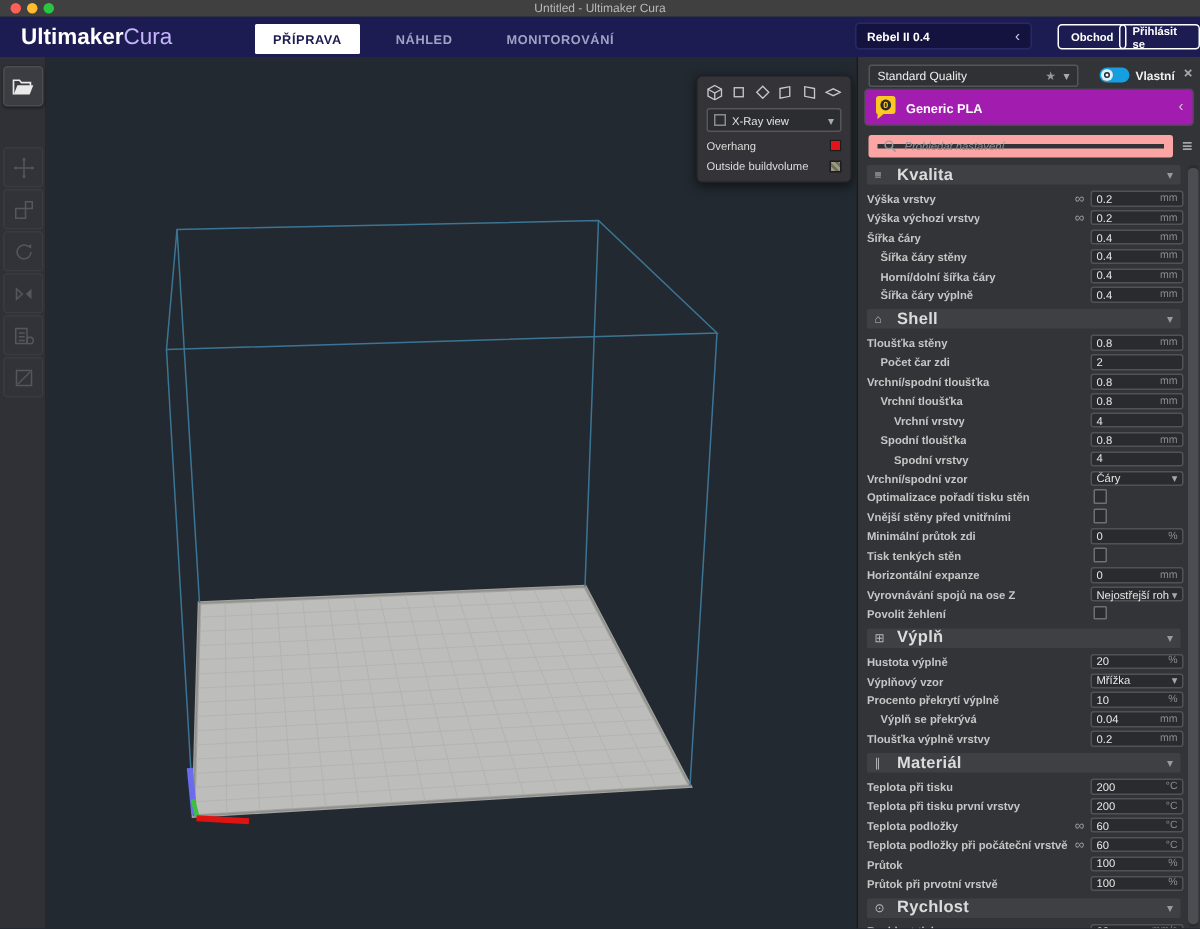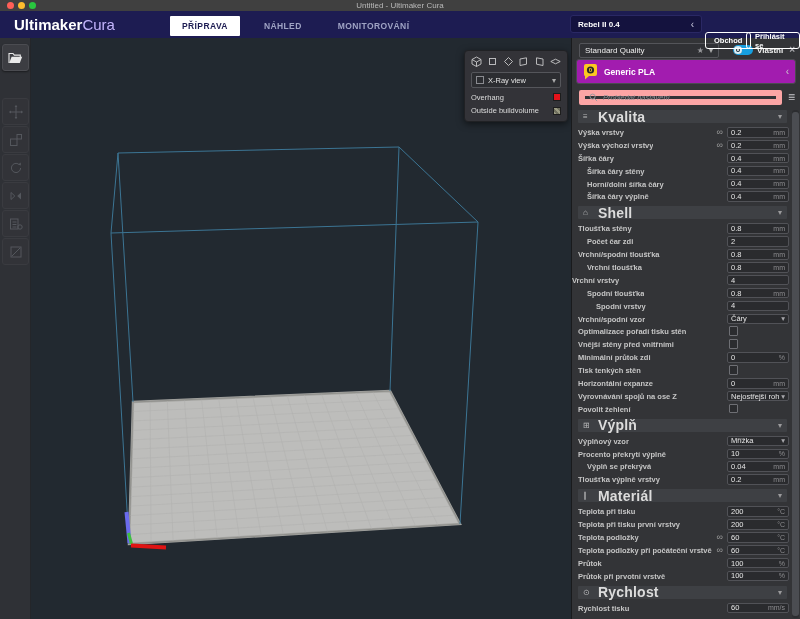--- a/index.html
+++ b/index.html
@@ -11,26 +11,26 @@
   .dot{width:7px;height:7px;border-radius:50%;}
   .dot.red{background:#ff5f57}.dot.yellow{background:#febc2e}.dot.green{background:#29c73f}
   .title-text{font-size:8px;color:#b9b9b9;}
   
   .appheader{position:absolute;top:11px;left:0;right:0;height:27px;background:#1d1c52;z-index:30;}
   .logo{position:absolute;left:14px;top:5px;font-size:15px;color:#fff;font-weight:700;}
   .logo .product{font-weight:400;color:#c4b5fd;margin-left:0;}
   .tabs{position:absolute;left:170px;top:5px;display:flex;gap:12px;align-items:center;}
   .tab{font-size:8.5px;font-weight:700;color:#9fa3c4;padding:5px 12px;letter-spacing:.4px;border-radius:1px;cursor:default;}
   .tab.active{background:#ffffff;color:#1d1c52;}
-  .printer-sel{position:absolute;left:570px;top:4px;width:132px;height:18px;background:#14123e;
+  .printer-sel{position:absolute;left:570px;top:4px;width:118px;height:18px;background:#14123e;
                border:1px solid #2a2864;border-radius:3px;display:flex;align-items:center;justify-content:space-between;
                color:#fff;font-size:8px;font-weight:700;padding:0 7px;box-sizing:border-box;}
   .printer-sel .chev{color:#cfcfe2;font-size:10px;font-weight:400;}
   .hdr-btn{position:absolute;top:5px;height:17px;border:1px solid #ffffff;border-radius:3px;color:#fff;
-           font-size:7.5px;font-weight:700;display:flex;align-items:center;padding:0 8px;box-sizing:border-box;margin-top:16px;}
+           font-size:7.5px;font-weight:700;display:flex;align-items:center;padding:0 8px;box-sizing:border-box;}
   #btn-market{left:705px;} #btn-signin{left:746px;}
   
   .left-toolbar{position:absolute;top:38px;left:0;width:30px;bottom:0;background:#2f3136;
                 border-right:1px solid #24262a;z-index:20;}
   .tool-open{position:absolute;top:6px;left:2px;width:25px;height:25px;background:#3c3d42;border:1px solid #4b4c51;
              border-radius:3px;display:flex;align-items:center;justify-content:center;box-shadow:0 1px 2px rgba(0,0,0,.45);}
   .tool-btn{position:absolute;left:2px;width:25px;height:25px;background:#323338;border:1px solid #3a3b40;
             border-radius:3px;display:flex;align-items:center;justify-content:center;}
   
   #scene{position:absolute;left:30px;top:38px;width:541px;height:581px;z-index:1;}
@@ -65,21 +65,21 @@
   .search-box{flex:1;height:15px;border:6px solid #fca5a5;border-radius:2px;display:flex;align-items:center;
               padding:0 4px;gap:3px;background:#323337;box-sizing:border-box;}
   .search-box input{flex:1;background:transparent;border:0;outline:0;color:#ddd;font-size:7.5px;
                     font-family:"Liberation Sans",sans-serif;}
   .search-box input::placeholder{color:#8f8f94;font-style:italic;}
   .hamburger{color:#c9c9cd;font-size:12px;line-height:12px;}
   #settings-list{position:absolute;top:69px;left:0;right:9px;bottom:0;overflow:hidden;}
   .sec-hdr{height:13px;margin:3px 4px 3px 6px;background:#3e4044;display:flex;align-items:center;
            padding:0 5px;border-radius:1px;}
   .sec-ic{color:#b9b9bb;font-size:8px;width:15px;}
-  .sec-t{font-weight:700;font-size:14px;color:#dcdcdc;letter-spacing:.2px;}
+  .sec-t{font-weight:700;font-size:11px;color:#dcdcdc;letter-spacing:.2px;}
   .sec-ch{margin-left:auto;color:#9a9a9c;font-size:8px;}
   .srow{height:12.9px;position:relative;display:flex;align-items:center;}
   .slabel{font-size:7.5px;font-weight:700;color:#c6c6c6;white-space:nowrap;max-width:142px;overflow:hidden;}
   .sfield{position:absolute;right:2px;top:1px;width:62px;height:10.5px;background:#2a2b2e;border:1px solid #515257;
           border-radius:2px;display:flex;align-items:center;justify-content:space-between;padding:0 3px;
           box-sizing:border-box;font-size:7.5px;}
   .sfield .v{color:#e7e7e7;}
   .sfield .u{color:#8d8d90;font-size:7px;}
   .sfield .ch{color:#a7a7ab;font-size:7.5px;}
   .scheck{position:absolute;right:53px;top:1px;width:9.5px;height:9.5px;border:1px solid #6e6f74;background:#2b2c2f;
@@ -370,21 +370,21 @@
         </span>
       </div>
       <div class="srow">
         <span class="slabel" style="padding-left: 15px;">Vrchní tloušťka</span>
         <span class="sfield">
           <span class="v">0.8</span>
           <span class="u">mm</span>
         </span>
       </div>
       <div class="srow">
-        <span class="slabel" style="">Vrchní vrstvy</span>
+        <span class="slabel" style="padding-left: 24px;">Vrchní vrstvy</span>
         <span class="sfield">
           <span class="v">4</span>
           <span class="u"></span>
         </span>
       </div>
       <div class="srow">
         <span class="slabel" style="padding-left: 15px;">Spodní tloušťka</span>
         <span class="sfield">
           <span class="v">0.8</span>
           <span class="u">mm</span>
@@ -440,20 +440,27 @@
       <div class="srow">
         <span class="slabel" style="padding-left: 6px;">Povolit žehlení</span>
         <span class="scheck"></span>
       </div>
       <div class="sec-hdr">
         <span class="sec-ic">⊞</span>
         <span class="sec-t">Výplň</span>
         <span class="sec-ch">▾</span>
       </div>
       <div class="srow">
+        <span class="slabel" style="padding-left: 6px;">Hustota výplně</span>
+        <span class="sfield">
+          <span class="v">20</span>
+          <span class="u">%</span>
+        </span>
+      </div>
+      <div class="srow">
         <span class="slabel" style="padding-left: 6px;">Výplňový vzor</span>
         <span class="sfield">
           <span class="v">Mřížka</span>
           <span class="ch">▾</span>
         </span>
       </div>
       <div class="srow">
         <span class="slabel" style="padding-left: 6px;">Procento překrytí výplně</span>
         <span class="sfield">
           <span class="v">10</span>

